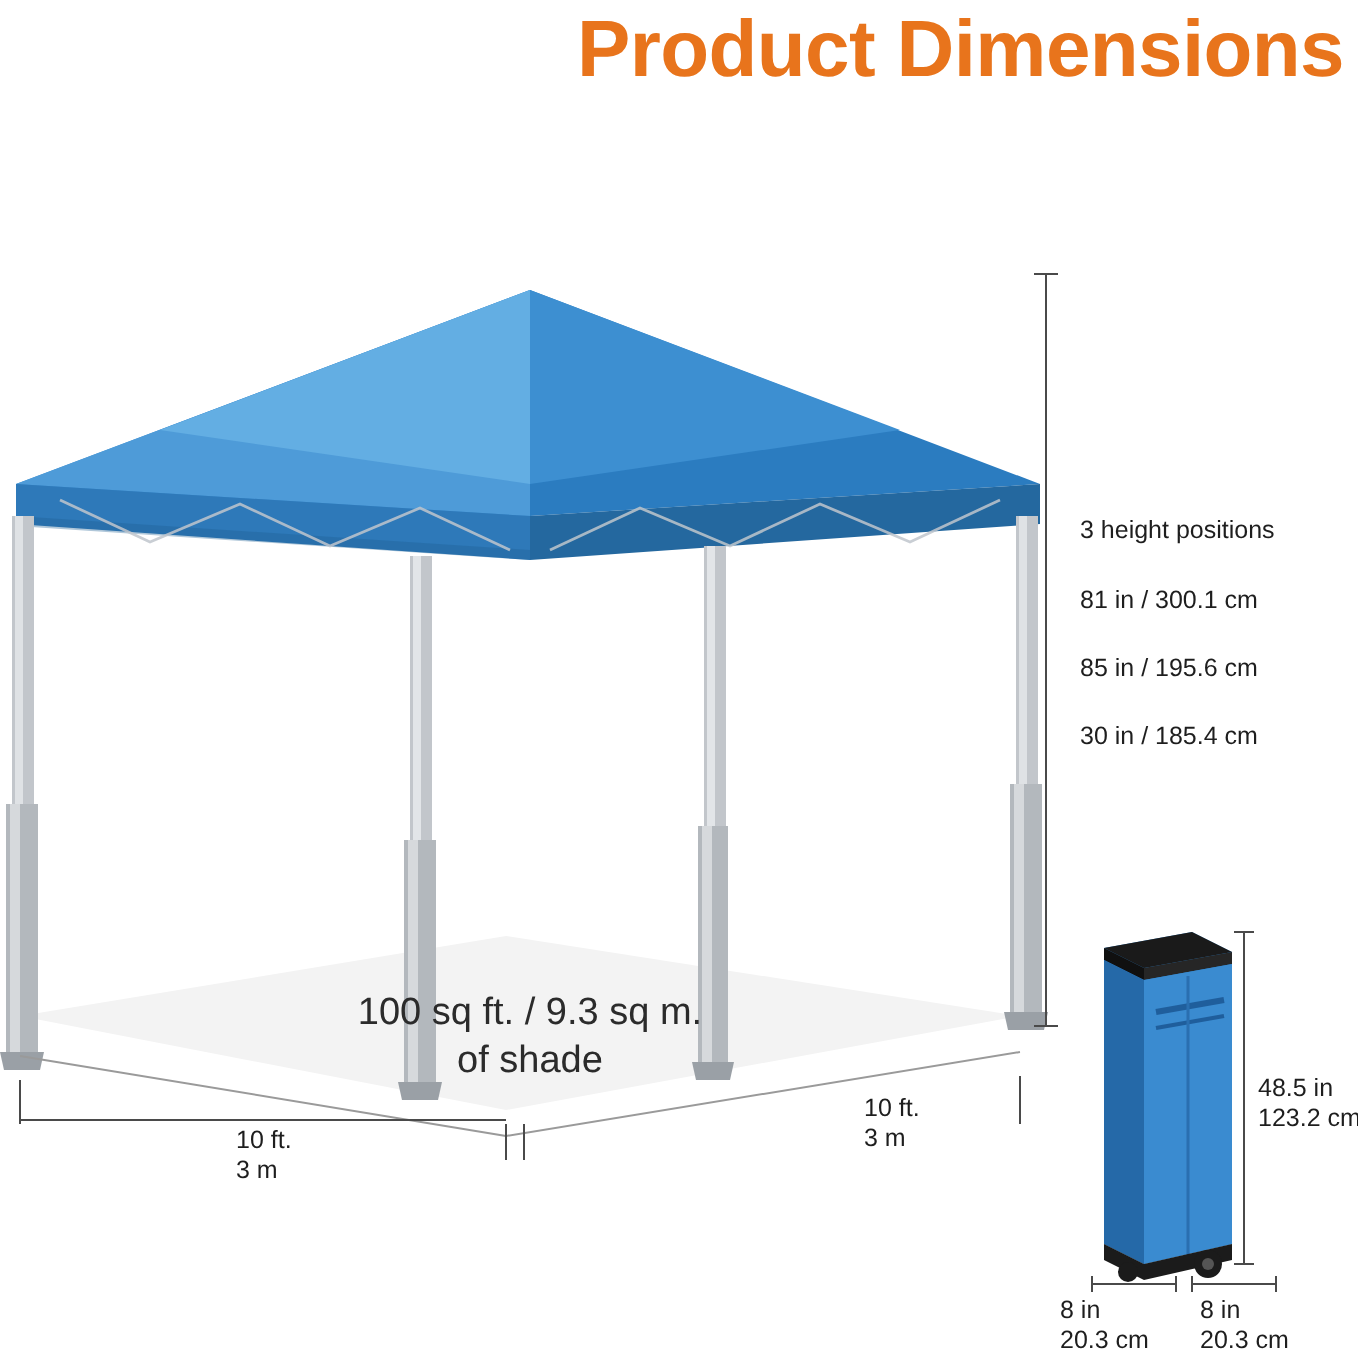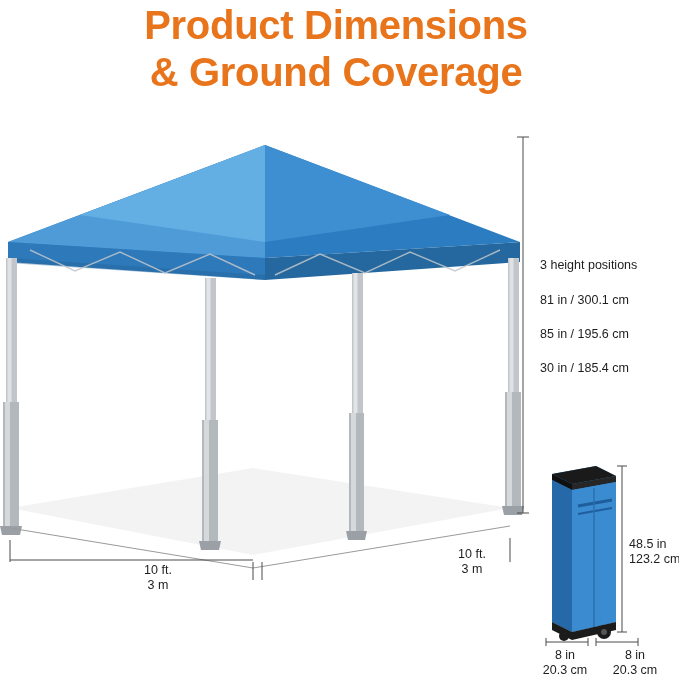--- a/index.html
+++ b/index.html
@@ -20,21 +20,21 @@
     width: 679px;
     height: 683px;
   }
 
   
   .title {
     position: absolute;
     left: 0;
     top: 2px;
     width: 672px;
-    text-align: center;
+    text-align: right;
     color: #e8741c;
     font-weight: bold;
     font-size: 40px;
     line-height: 47px;
     letter-spacing: -0.3px;
   }
   .title .line2 { display: block; }
 
   
   .canopy-wrap {
@@ -57,21 +57,21 @@
     color: #2b2b2b;
     line-height: 24px;
   }
 
   
   .dim {
     position: absolute;
     font-size: 12.5px;
     color: #1e1e1e;
     line-height: 15px;
-    text-align: center;
+    text-align: left;
     white-space: pre-line;
   }
   .dim.left-align { text-align: left; }
 
   
   .height-list {
     position: absolute;
     left: 540px;
     top: 258px;
     font-size: 12.5px;
@@ -81,21 +81,20 @@
   .height-list div { margin-bottom: 19px; }
   .height-list div:first-child { margin-bottom: 20px; text-align: center; }
 </style>
 </head>
 <body>
 
 <div id="stage">
 
   <div class="title">
     <span>Product Dimensions</span>
-    <span class="line2">&amp; Ground Coverage</span>
   </div>
 
   <div class="canopy-wrap">
     <svg class="canopy" width="530" height="470" viewBox="0 0 530 470" xmlns="http://www.w3.org/2000/svg">
 
       <polygon points="10,520 10,505 375,555 375,555" fill="none"></polygon>
       <polygon points="12,385 262,340 512,385 262,432" fill="#ffffff"></polygon>
 
       <polygon points="8,370 250,330 512,370 250,425" fill="#f2f2f2" opacity="0"></polygon>
       <polygon points="10,378 253,338 510,378 253,425" fill="#f3f3f3"></polygon>
@@ -161,20 +160,24 @@
         <path d="M253,450 L253,432"></path>
         <path d="M10,430 L253,430" transform="translate(0,0)"></path>
       </g>
       <g stroke="#4a4a4a" stroke-width="1" fill="none">
         <path d="M262,450 L262,432"></path>
         <path d="M510,408 L510,432"></path>
       </g>
     </svg>
   </div>
 
+  <div class="shade-label">
+    <div>100 sq ft. / 9.3 sq m.</div>
+    <div>of shade</div>
+  </div>
 
   <div class="dim" style="left:118px; top:563px; width:80px;">10 ft.
 3 m</div>
 
   <div class="dim" style="left:432px; top:547px; width:80px;">10 ft.
 3 m</div>
 
   <svg style="position:absolute; left:505px; top:135px;" width="40" height="390">
     <g stroke="#4a4a4a" stroke-width="1" fill="none">
       <path d="M18,2 L18,378"></path>

